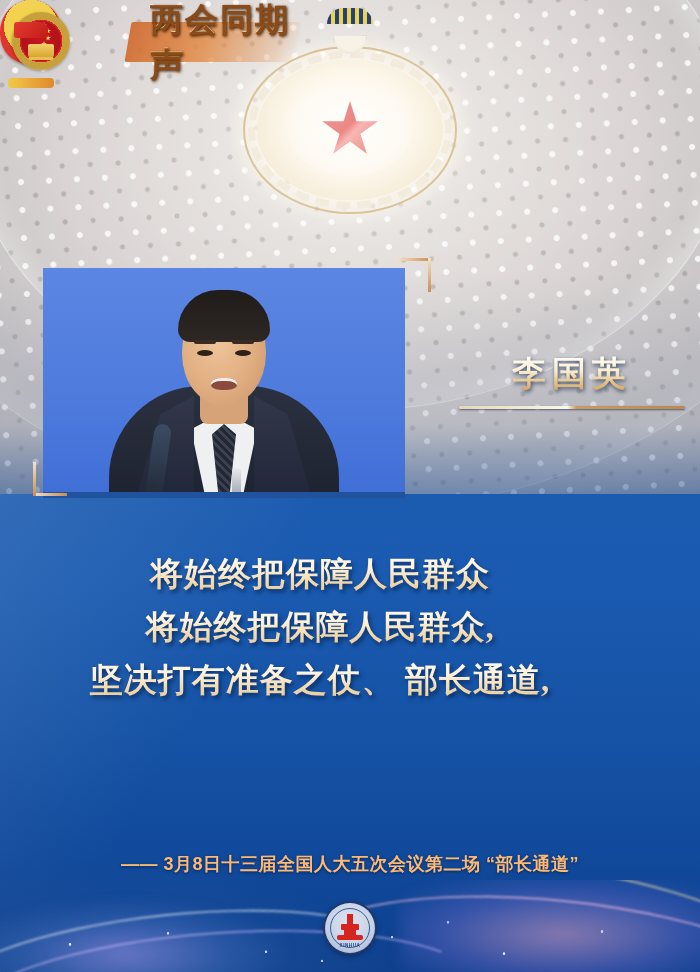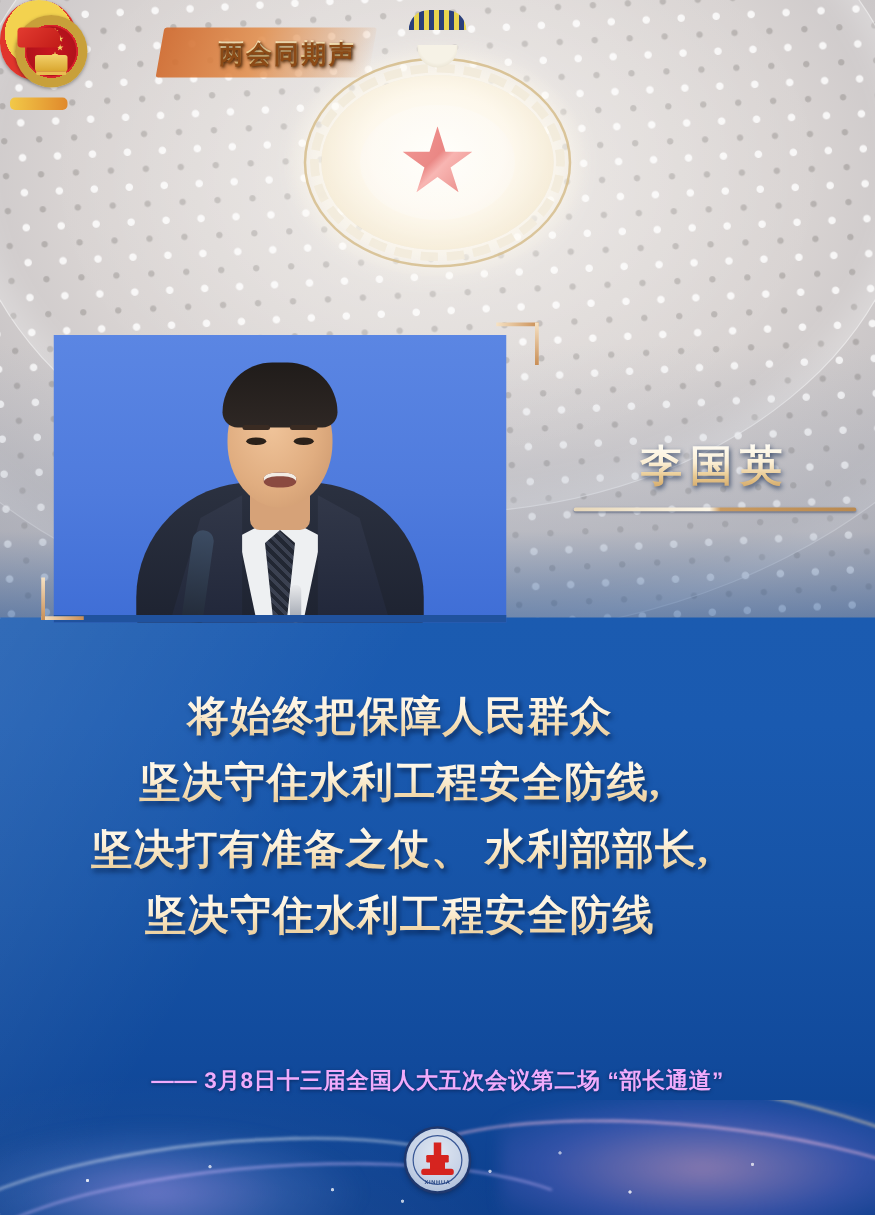--- a/index.html
+++ b/index.html
@@ -215,21 +215,21 @@
   .banner{
     position:absolute;left:128px;top:22px;width:170px;height:40px;
     background:linear-gradient(100deg,rgba(208,106,46,.92) 0%,rgba(226,141,74,.86) 45%,rgba(226,152,92,.28) 88%,rgba(226,152,92,0) 100%);
     transform:skewX(-10deg);
     border-radius:2px;
   }
   .banner-text{
     position:absolute;left:150px;top:24px;width:160px;height:36px;
     display:flex;align-items:center;justify-content:center;
     font-family:Liberation Serif, serif;
-    font-size:20px;font-weight:700;letter-spacing:2px;
+    font-size:33px;font-weight:700;letter-spacing:2px;
     color:#fbe9c9;
     text-shadow:0 1px 0 #8c4a16, 1px 2px 3px rgba(0,0,0,.45);
     background:linear-gradient(180deg,#fff4dd 0%,#f3d79a 50%,#d9a45a 100%);
     -webkit-background-clip:text;background-clip:text;-webkit-text-fill-color:transparent;
     filter:drop-shadow(1px 1px 1px rgba(110,55,10,.75));
   }
 
   
   .name-block{position:absolute;left:452px;top:355px;width:240px;text-align:center;}
   .name{
@@ -277,21 +277,21 @@
     font-size:33px;font-weight:700;letter-spacing:1px;line-height:53px;
     background:linear-gradient(180deg,#fffdf6 0%,#fdf2dc 38%,#f3dcb2 62%,#e0bd85 100%);
     -webkit-background-clip:text;background-clip:text;-webkit-text-fill-color:transparent;
     filter:drop-shadow(2px 3px 2px rgba(2,24,64,.65));
   }
 
   
   .attrib{
     position:absolute;left:0;top:852px;width:700px;text-align:center;
     font-family:"Liberation Sans","DejaVu Sans",sans-serif;
-    font-size:18px;font-weight:700;letter-spacing:.5px;color:#f0abfc;
+    font-size:18px;font-weight:700;letter-spacing:.5px;color:#fdba74;
     text-shadow:0 1px 3px rgba(0,20,60,.65);
   }
 
   
   .ribbons{position:absolute;left:0;top:880px;width:700px;height:92px;overflow:hidden;}
   .rb{position:absolute;border-radius:50%;filter:blur(1.2px);opacity:.9;}
   .rb1{left:-60px;top:34px;width:460px;height:120px;border:2px solid rgba(255,255,255,.55);border-color:rgba(255,255,255,.6) transparent transparent transparent;transform:rotate(-6deg);}
   .rb2{left:-40px;top:52px;width:520px;height:140px;border:2px solid rgba(210,180,255,.55);border-color:rgba(215,190,255,.6) transparent transparent transparent;transform:rotate(-4deg);}
   .rb3{left:300px;top:20px;width:520px;height:150px;border:2px solid rgba(255,190,220,.6);border-color:rgba(255,195,225,.7) transparent transparent transparent;transform:rotate(6deg);}
   .rb4{left:340px;top:-10px;width:470px;height:130px;border:2px solid rgba(255,230,180,.6);border-color:rgba(255,225,170,.7) transparent transparent transparent;transform:rotate(10deg);}
@@ -416,23 +416,22 @@
     <span class="v"></span>
   </div>
 
   <div class="name-block">
     <div class="name">李国英</div>
     <div class="name-rule"></div>
   </div>
 
   <div class="quote">
     <div class="quote-line">将始终把保障人民群众</div>
-    <div class="quote-line">坚决守住水利工程安全防线,</div>
-    <div class="quote-line">坚决打有准备之仗、 水利部部长,</div>
-    <div class="quote-line">坚决守住水利工程安全防线</div>
+    <div class="quote-line">将始终把保障人民群众,</div>
+    <div class="quote-line">坚决打有准备之仗、 部长通道,</div>
   </div>
 
   <div class="attrib">—— 3月8日十三届全国人大五次会议第二场 “部长通道”</div>
 
   <div class="ribbons">
     <div class="glow-l"></div>
     <div class="glow-r"></div>
     <div class="rb rb1"></div>
     <div class="rb rb2"></div>
     <div class="rb rb3"></div>

